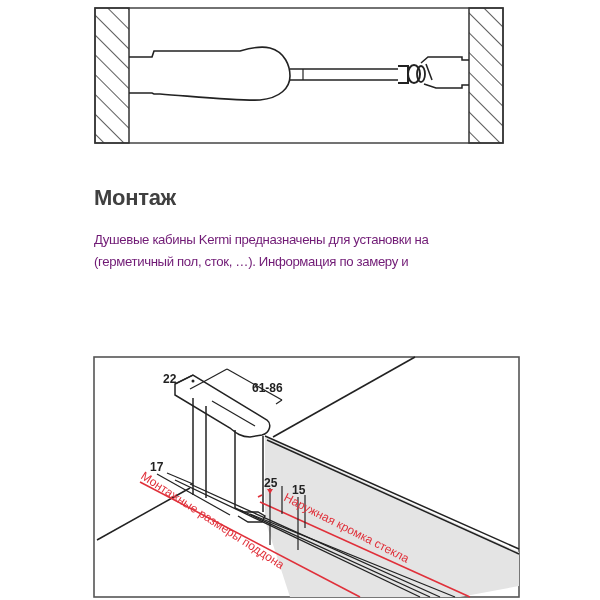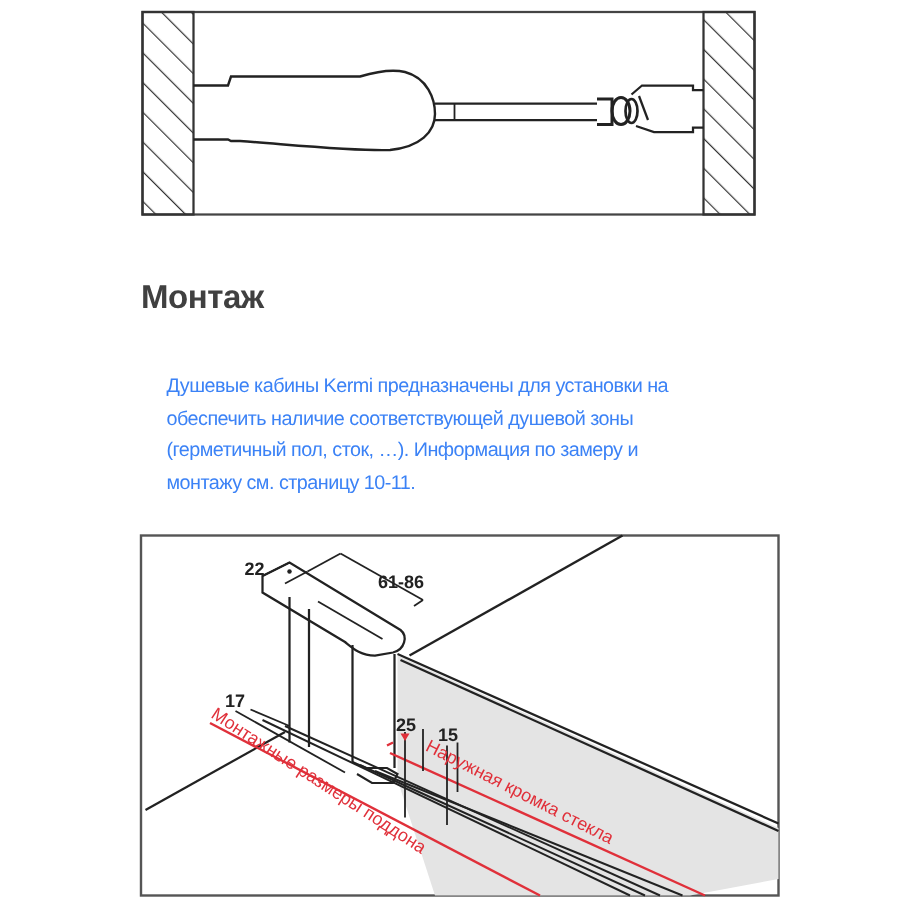--- a/index.html
+++ b/index.html
@@ -7,22 +7,22 @@
     .top-drawing { position: absolute; left: 0; top: 0; width: 600px; height: 160px; }
     .heading {
       position: absolute; left: 94px; top: 185px;
       font-family: "Liberation Sans", sans-serif;
       font-size: 22px; font-weight: bold; color: #404040; letter-spacing: -0.3px;
       margin: 0;
     }
     .body-text {
       position: absolute; left: 94px; top: 229px; width: 430px;
       font-family: "Liberation Sans", sans-serif;
-      font-size: 13.2px; line-height: 21.5px; color: #3b82f6; letter-spacing: -0.35px;
-      margin: 17px;
+      font-size: 13.2px; line-height: 21.5px; color: #701a75; letter-spacing: -0.35px;
+      margin: 0;
     }
     .body-text span { display: block; white-space: nowrap; }
     .bottom-drawing { position: absolute; left: 0; top: 355px; width: 600px; height: 245px; }
     svg text { font-family: "Liberation Sans", sans-serif; }
   </style>
 </head>
 <body>
 
 <svg class="top-drawing" viewBox="0 0 600 160" xmlns="http://www.w3.org/2000/svg">
   <defs>
@@ -48,23 +48,21 @@
   <ellipse cx="421" cy="74" rx="4" ry="8" fill="none" stroke="#222" stroke-width="1.8"></ellipse>
   <path d="M421,63 L428,57 L462,57 L462,60 L469,60" fill="none" stroke="#222" stroke-width="1.5"></path>
   <path d="M424,84 L436,88 L462,88 L462,85 L469,85" fill="none" stroke="#222" stroke-width="1.5"></path>
   <path d="M426,64 L432,80" fill="none" stroke="#222" stroke-width="1.5"></path>
 </svg>
 
 <h1 class="heading">Монтаж</h1>
 
 <div class="body-text">
   <span>Душевые кабины Kermi предназначены для установки на</span>
-  <span>обеспечить наличие соответствующей душевой зоны</span>
   <span>(герметичный пол, сток, …). Информация по замеру и</span>
-  <span>монтажу см. страницу 10-11.</span>
 </div>
 
 <svg class="bottom-drawing" viewBox="0 355 600 245" xmlns="http://www.w3.org/2000/svg">
 
   <rect x="94" y="357" width="425" height="240" fill="none" stroke="#555" stroke-width="1.6"></rect>
 
   <path d="M265,437 L519,552 L519,586 L460,597 L290,597 L265,520 Z" fill="#e4e4e4" stroke="none"></path>
   <line x1="265" y1="436" x2="519" y2="549" stroke="#222" stroke-width="1.5"></line>
   <line x1="267" y1="440" x2="519" y2="554" stroke="#222" stroke-width="1.5"></line>
 

